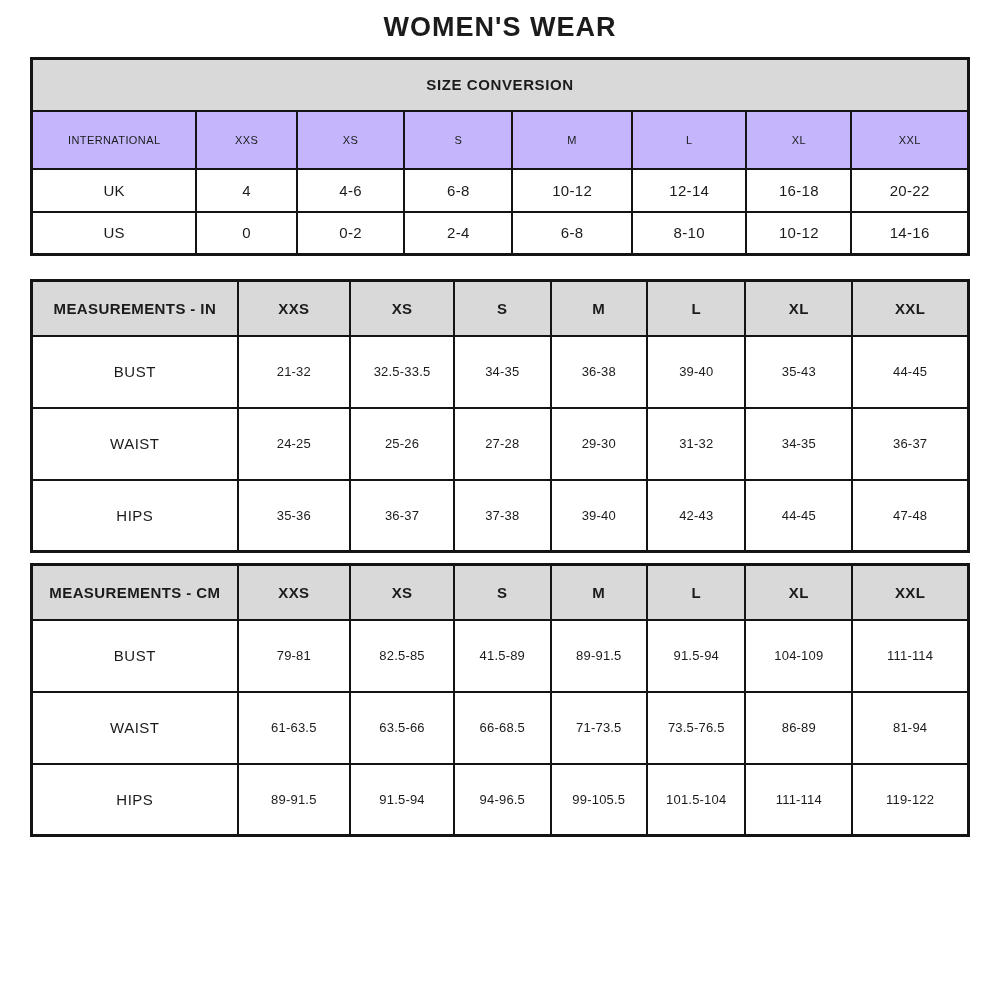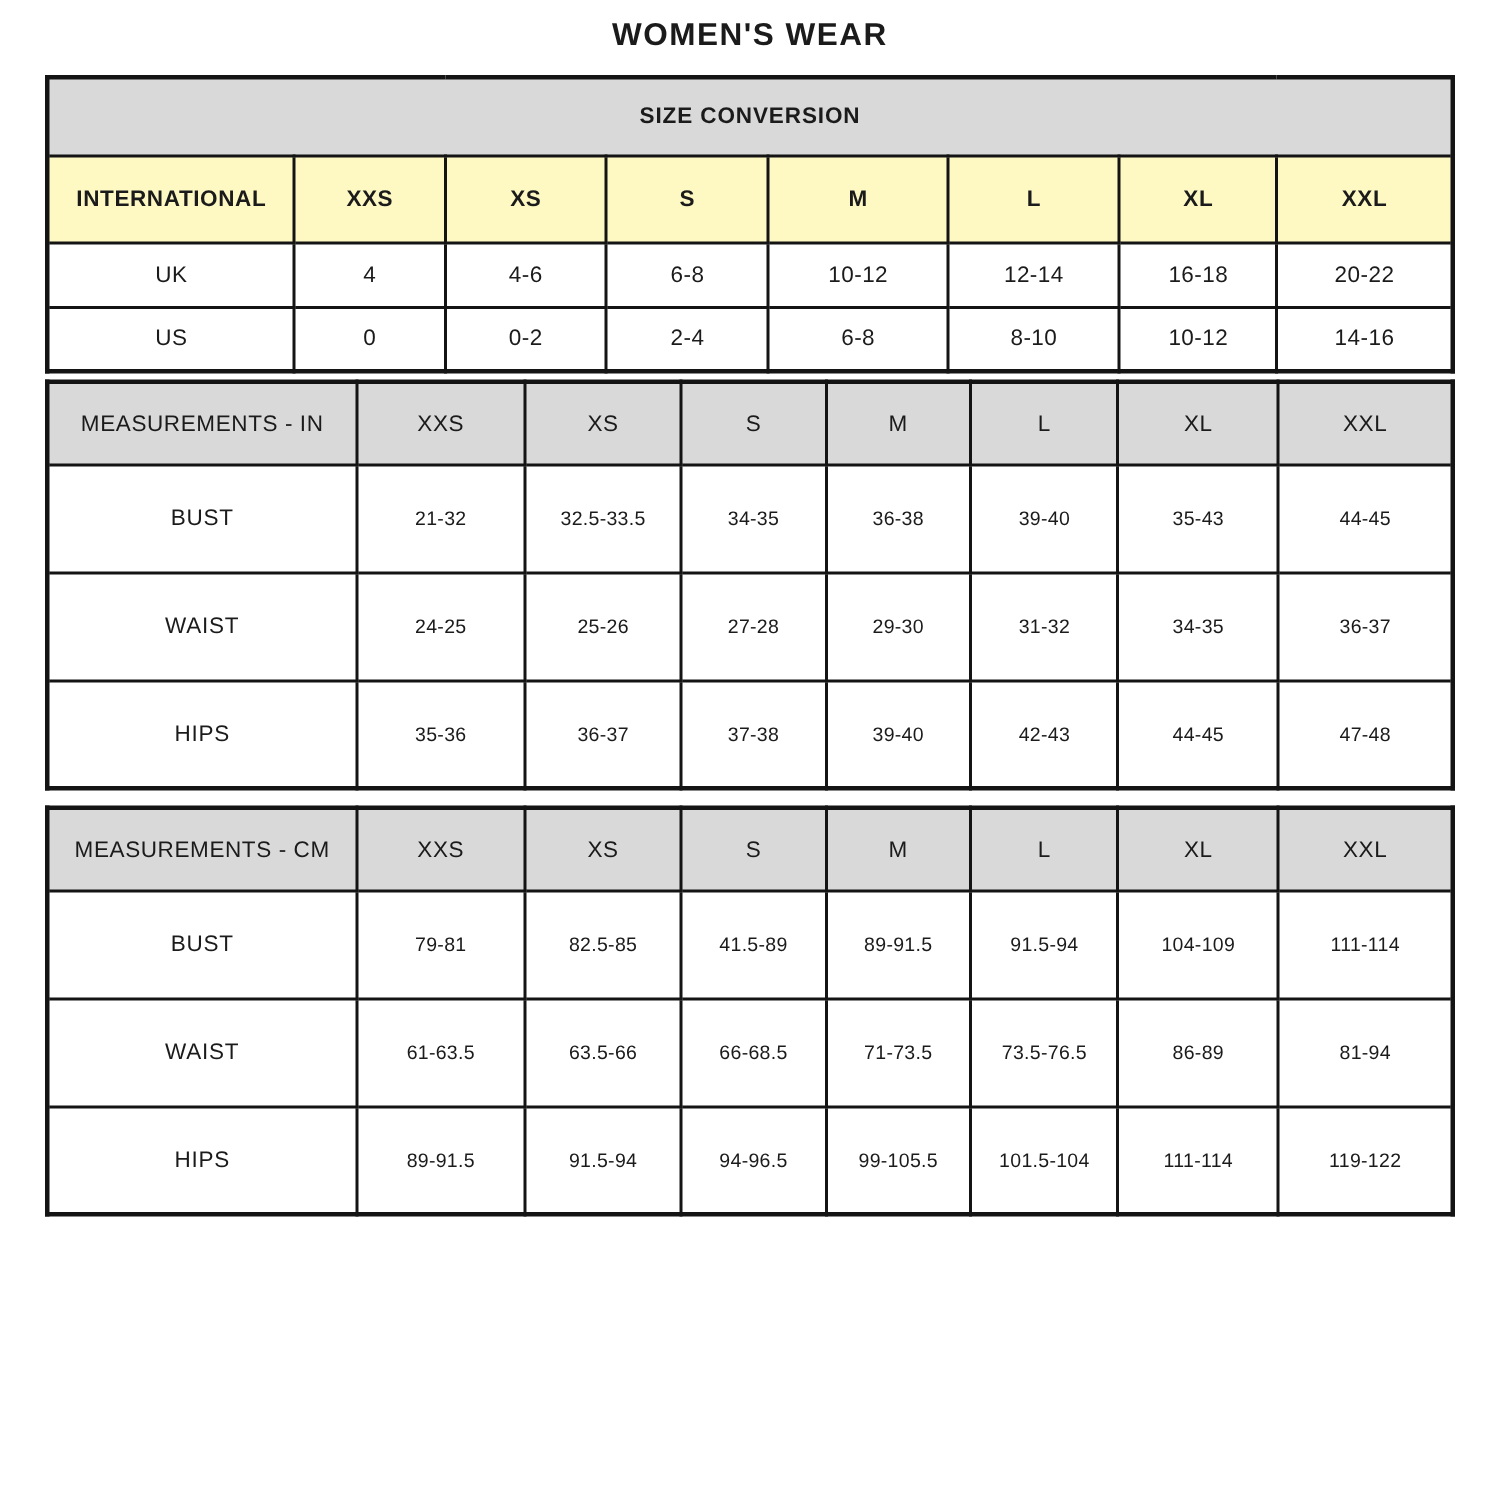--- a/index.html
+++ b/index.html
@@ -10,65 +10,65 @@
     color: #1b1b1b;
   }
   .page {
     width: 1000px;
     height: 1000px;
     padding: 12px 30px 0 30px;
     background: #ffffff;
   }
   .page-title {
     text-align: center;
-    font-size: 21px;
+    font-size: 27px;
     font-weight: 700;
     letter-spacing: 1px;
     color: #1b1b1b;
     margin-bottom: 14px;
   }
   table {
     width: 100%;
     border-collapse: collapse;
     table-layout: fixed;
   }
   table.grid { border: 3px solid #141414; }
   td {
     border: 2px solid #141414;
     text-align: center;
     vertical-align: middle;
     color: #1b1b1b;
   }
   
-  .t1 { margin-bottom: 4px; }
+  .t1 { margin-bottom: 23px; }
   .t1 .caption-cell {
     background: #d9d9d9;
     height: 52px;
     font-weight: 700;
     font-size: 15px;
     letter-spacing: 0.6px;
   }
   .t1 .head-row td {
     height: 58px;
-    font-size: 15px;
-    font-weight: 700;
+    font-size: 11px;
+    font-weight: 400;
     letter-spacing: 0.4px;
-    background: #fef9c3;
+    background: #c4b5fd;
   }
   .t1 .data-row td {
     height: 43px;
     font-size: 15px;
     letter-spacing: 0.3px;
   }
   
   .t2 { margin-bottom: 10px; }
   .meas .head-row td {
     background: #d9d9d9;
     height: 55px;
-    font-weight: 400;
+    font-weight: 700;
     font-size: 15px;
     letter-spacing: 0.4px;
   }
   .meas .data-row td {
     height: 72px;
     font-size: 13px;
     letter-spacing: 0.2px;
   }
   .meas .data-row td.row-label {
     font-size: 15px;

